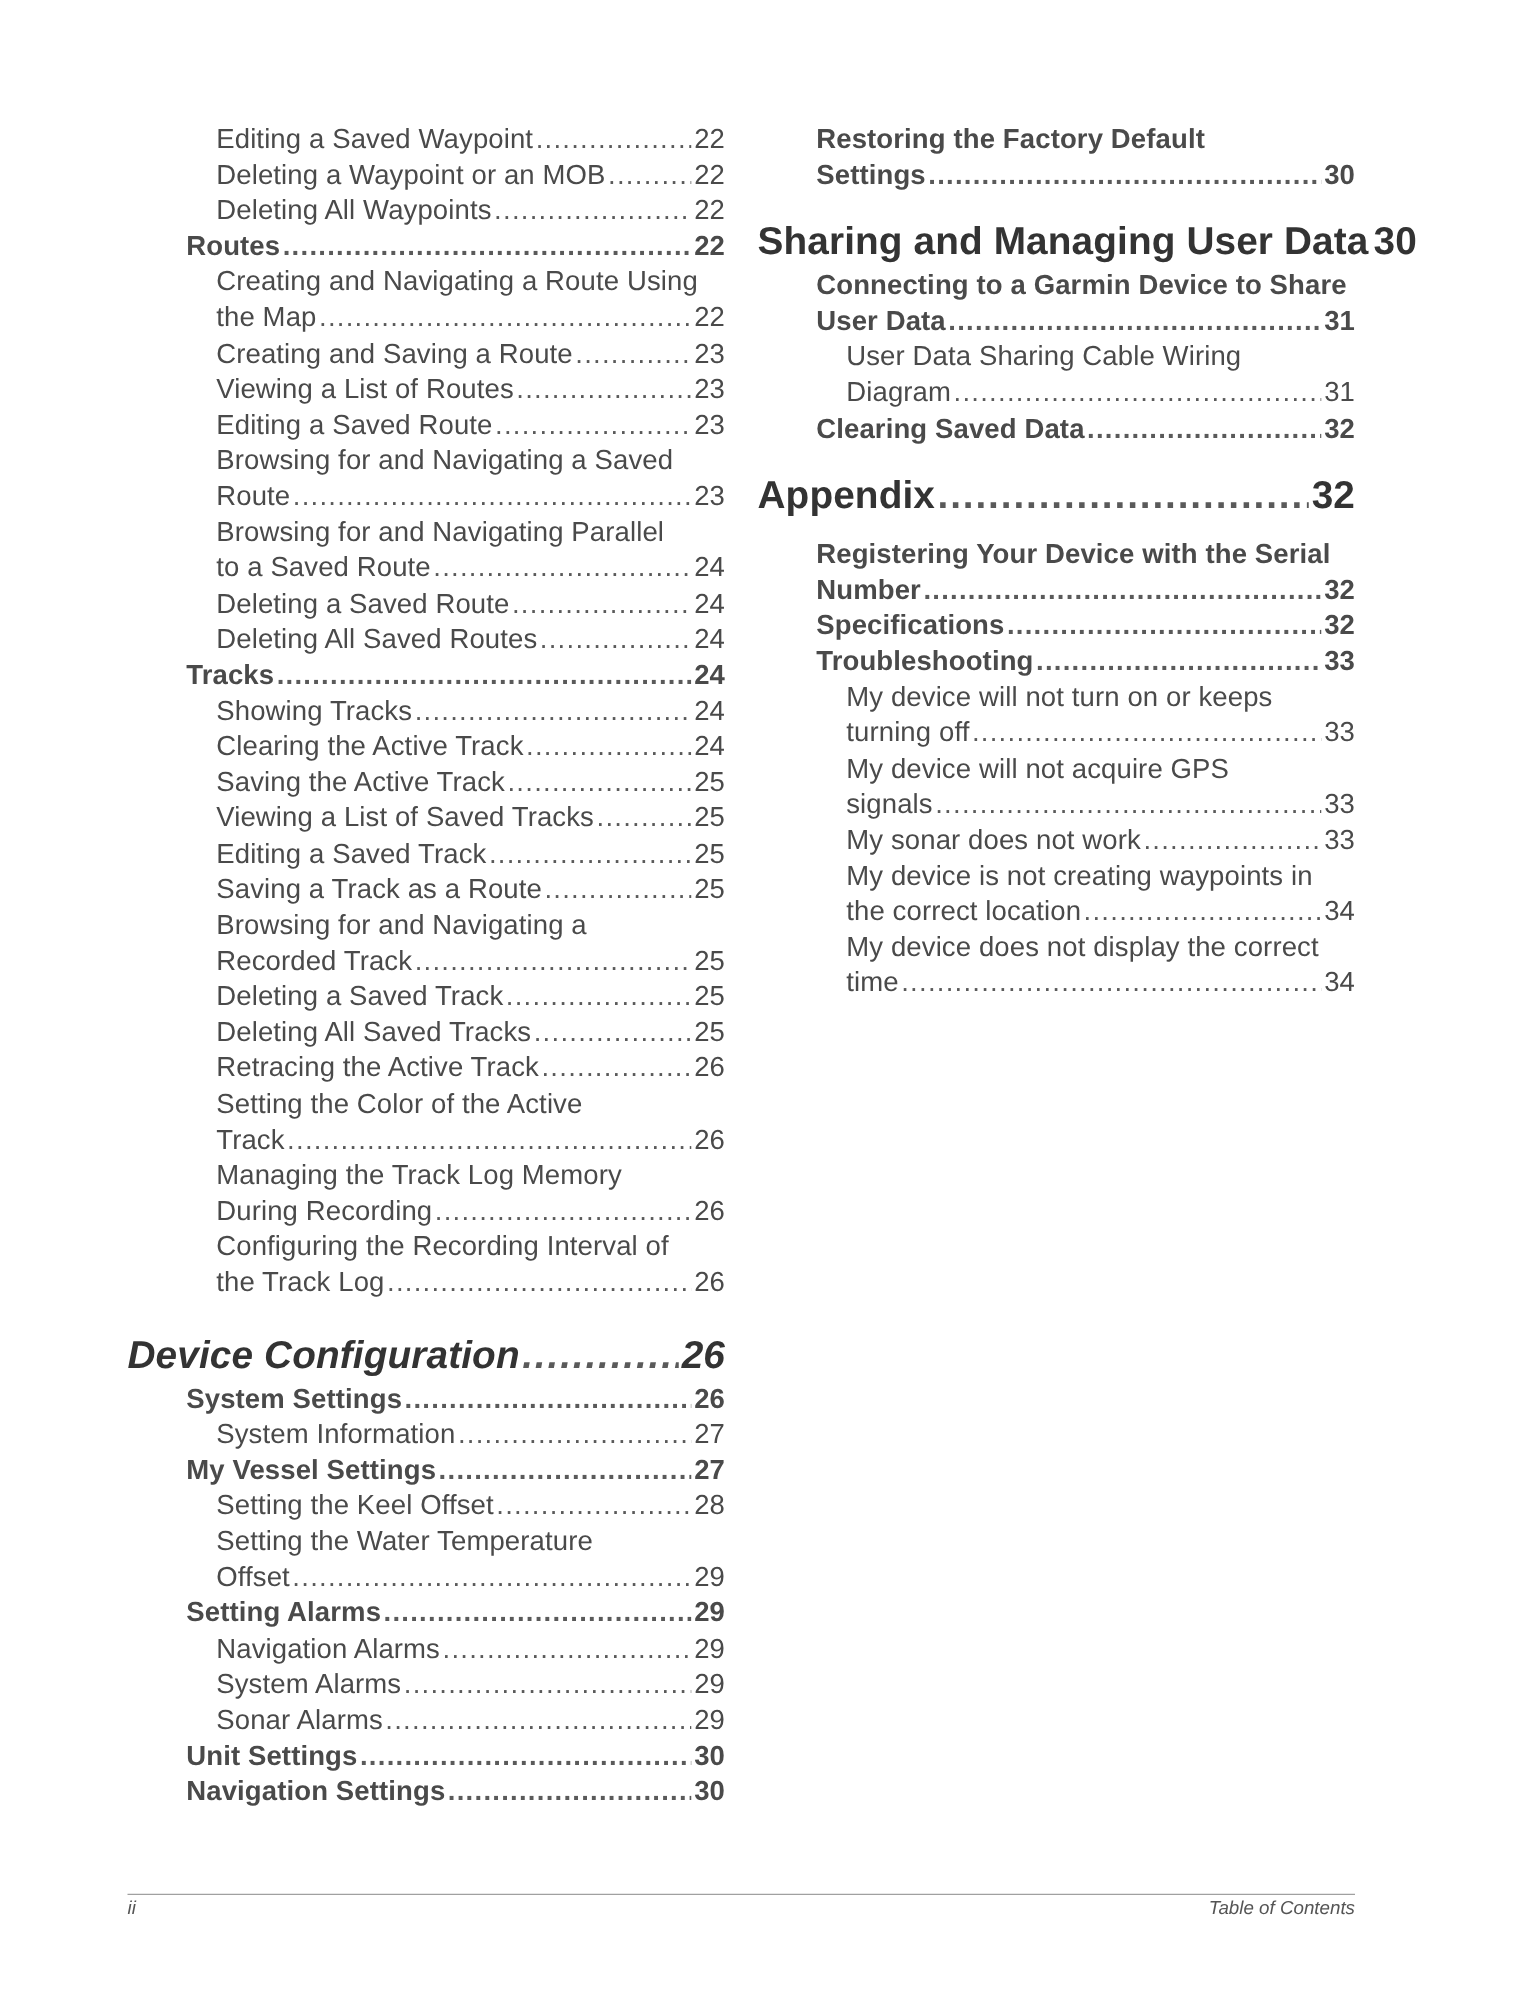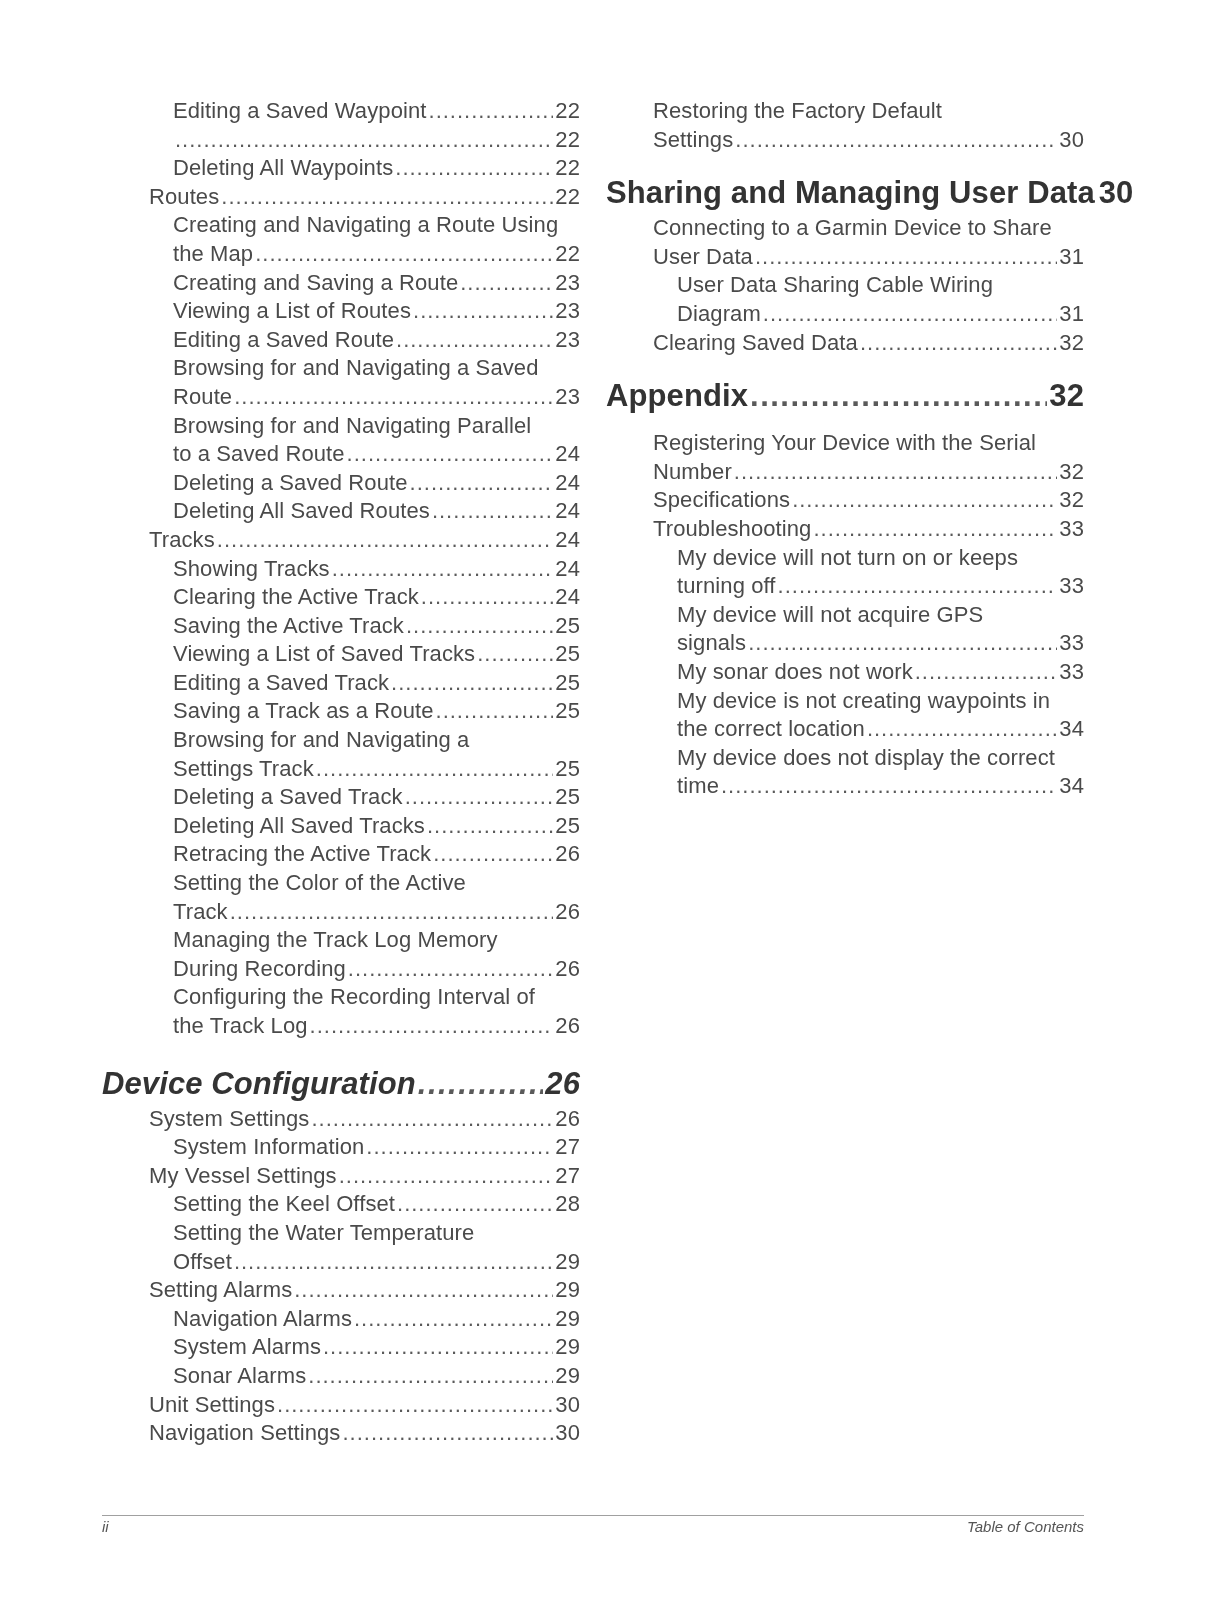--- a/index.html
+++ b/index.html
@@ -5,21 +5,21 @@
   html, body { margin: 0; padding: 0; background: #ffffff; }
   body {
     width: 1210px; height: 1600px; position: relative; overflow: hidden;
     font-family: "Liberation Sans", "DejaVu Sans", sans-serif;
     color: #4a4a4a;
   }
   .col { position: absolute; top: 97px; }
   .col-left { left: 102px; width: 478px; }
   .col-right { left: 606px; width: 478px; }
   .entry { position: relative; font-size: 22px; line-height: 28.6px; letter-spacing: 0.1px; text-align: right; }
-  .entry.l1 { padding-left: 47px; }
+  .entry.l1 { padding-left: 47px; font-weight: bold; }
   .entry.l2 { padding-left: 71px; }
   .entry .row { display: flex; align-items: baseline; }
   .entry .title { white-space: nowrap; }
   .entry .lead {
     flex: 1 1 auto; overflow: hidden; white-space: nowrap;
     margin: 0 2px; color: #5a5a5a; letter-spacing: 1px;
   }
   .entry .lead::after {
     content: "........................................................................................................................................................";
   }
@@ -46,20 +46,21 @@
 <div class="col col-left" id="col-left">
     <div class="entry l2">
       <div class="row">
         <span class="title">Editing a Saved Waypoint</span>
         <span class="lead"></span>
         <span class="page">22</span>
       </div>
     </div>
     <div class="entry l2">
       <div class="row">
+        <span class="title">Deleting a Waypoint or an MOB</span>
         <span class="lead"></span>
         <span class="page">22</span>
       </div>
     </div>
     <div class="entry l2">
       <div class="row">
         <span class="title">Deleting All Waypoints</span>
         <span class="lead"></span>
         <span class="page">22</span>
       </div>
@@ -183,21 +184,21 @@
         <span class="title">Saving a Track as a Route</span>
         <span class="lead"></span>
         <span class="page">25</span>
       </div>
     </div>
     <div class="entry l2">
       <div class="row">
         <span class="title">Browsing for and Navigating a</span>
       </div>
       <div class="row">
-        <span class="title">Settings Track</span>
+        <span class="title">Recorded Track</span>
         <span class="lead"></span>
         <span class="page">25</span>
       </div>
     </div>
     <div class="entry l2">
       <div class="row">
         <span class="title">Deleting a Saved Track</span>
         <span class="lead"></span>
         <span class="page">25</span>
       </div>

